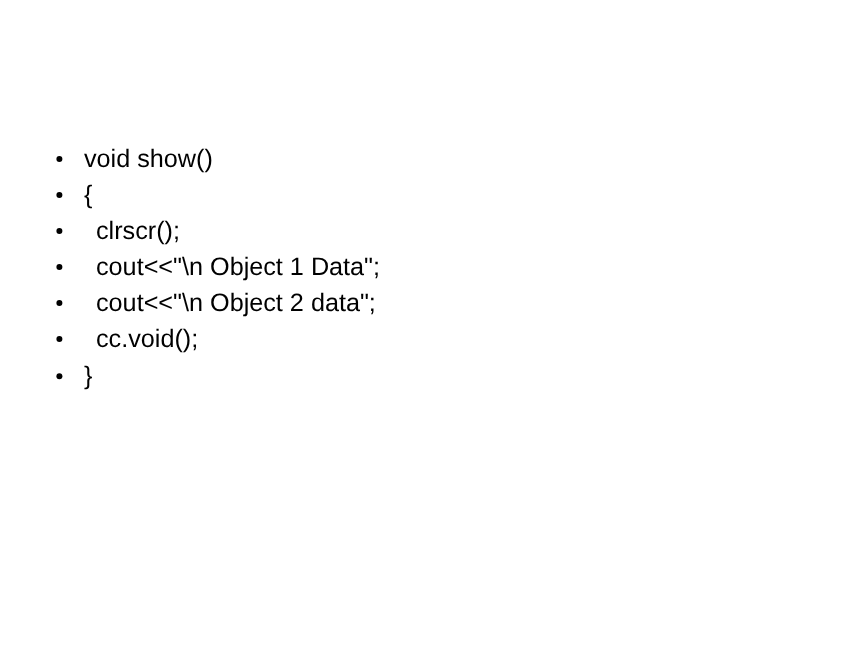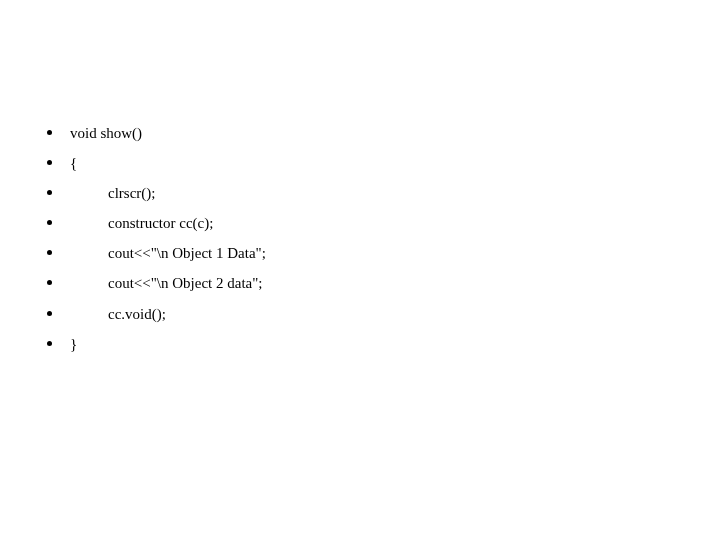--- a/index.html
+++ b/index.html
@@ -30,52 +30,51 @@
     list-style: none;
   }
   #code-list .code-line {
     position: relative;
     height: 30.1px;
     line-height: 30.1px;
     margin: 0;
     padding: 0;
     white-space: pre;
     color: #000000;
-    font-size: 15px;
-    font-family: Liberation Serif, serif;
+    font-size: 21px;
+    font-family: Liberation Sans, sans-serif;
   }
   #code-list .bullet-dot {
     position: absolute;
     left: 47px;
     top: 12px;
     width: 5px;
     height: 5px;
     background: #000000;
     border-radius: 50%;
   }
   #code-list .line-text {
     display: block;
     color: #000000;
   }
   #code-list .indent-0 .line-text {
     padding-left: 70px;
   }
   #code-list .indent-1 .line-text {
-    padding-left: 108px;
+    padding-left: 80px;
   }
 </style>
 </head>
 <body>
 
 <div id="slide">
 
   <ul id="code-list">
       <li class="code-line indent-0"><span class="bullet-dot"></span><span class="line-text">void show()</span></li>
       <li class="code-line indent-0"><span class="bullet-dot"></span><span class="line-text">{</span></li>
       <li class="code-line indent-1"><span class="bullet-dot"></span><span class="line-text">clrscr();</span></li>
-      <li class="code-line indent-1"><span class="bullet-dot"></span><span class="line-text">constructor cc(c);</span></li>
       <li class="code-line indent-1"><span class="bullet-dot"></span><span class="line-text">cout&lt;&lt;"\n Object 1 Data";</span></li>
       <li class="code-line indent-1"><span class="bullet-dot"></span><span class="line-text">cout&lt;&lt;"\n Object 2 data";</span></li>
       <li class="code-line indent-1"><span class="bullet-dot"></span><span class="line-text">cc.void();</span></li>
       <li class="code-line indent-0"><span class="bullet-dot"></span><span class="line-text">}</span></li>
     </ul>
 
 </div>
 
 </body></html>

